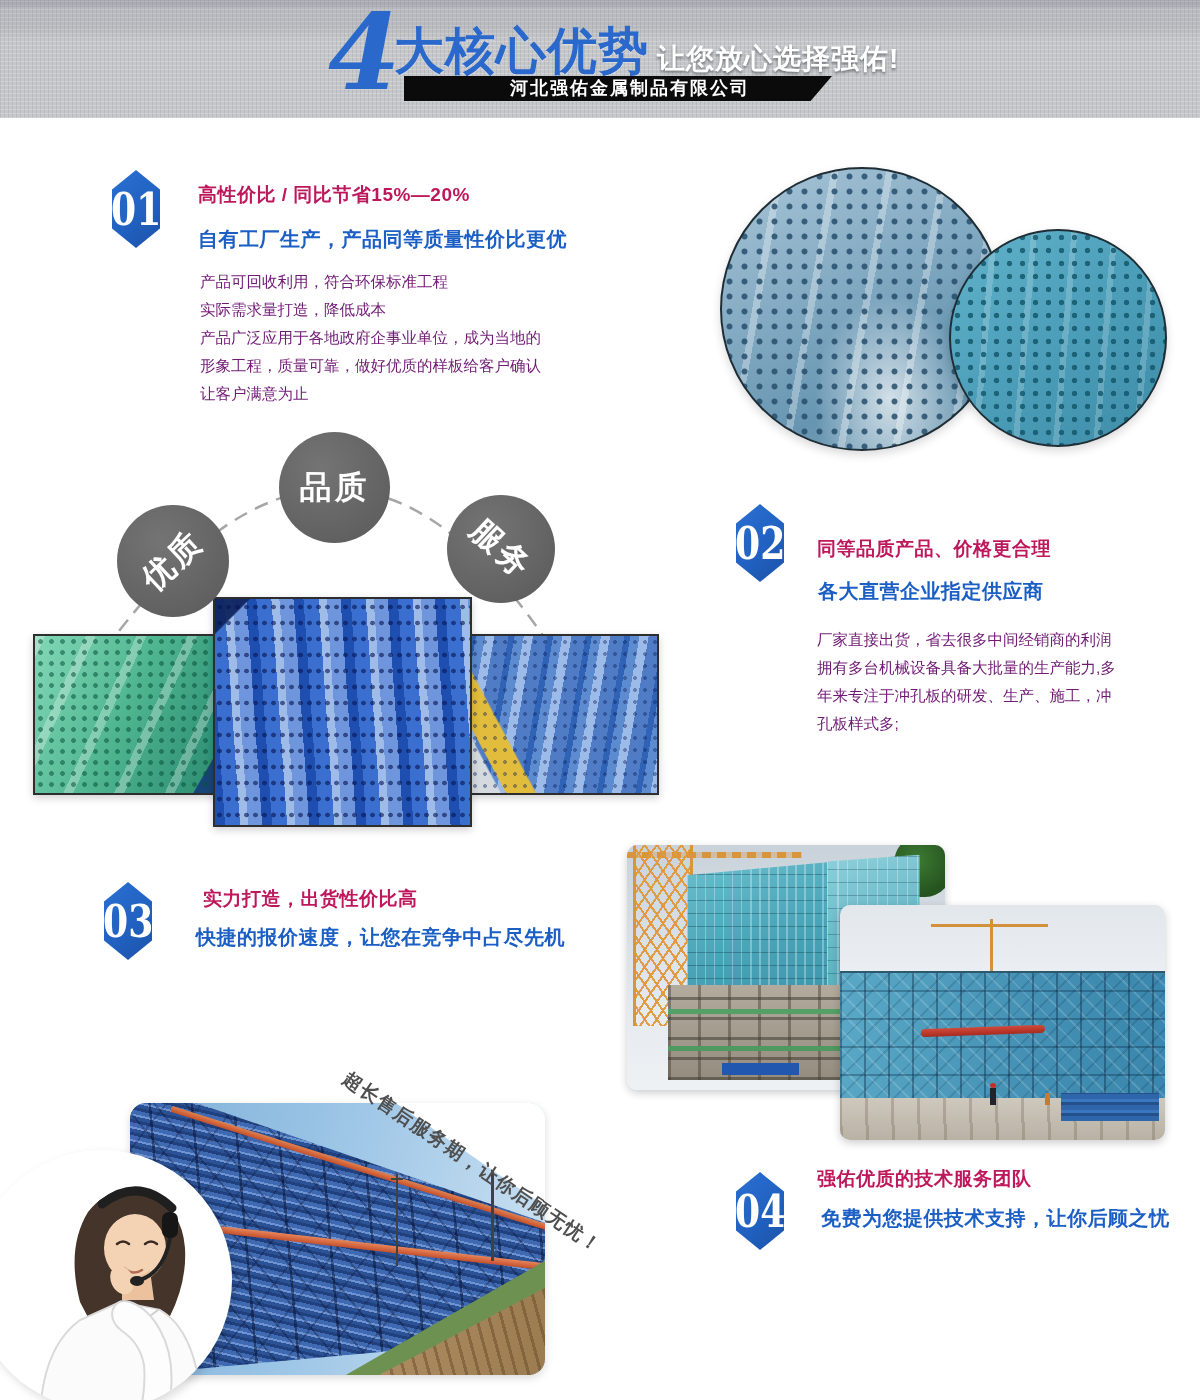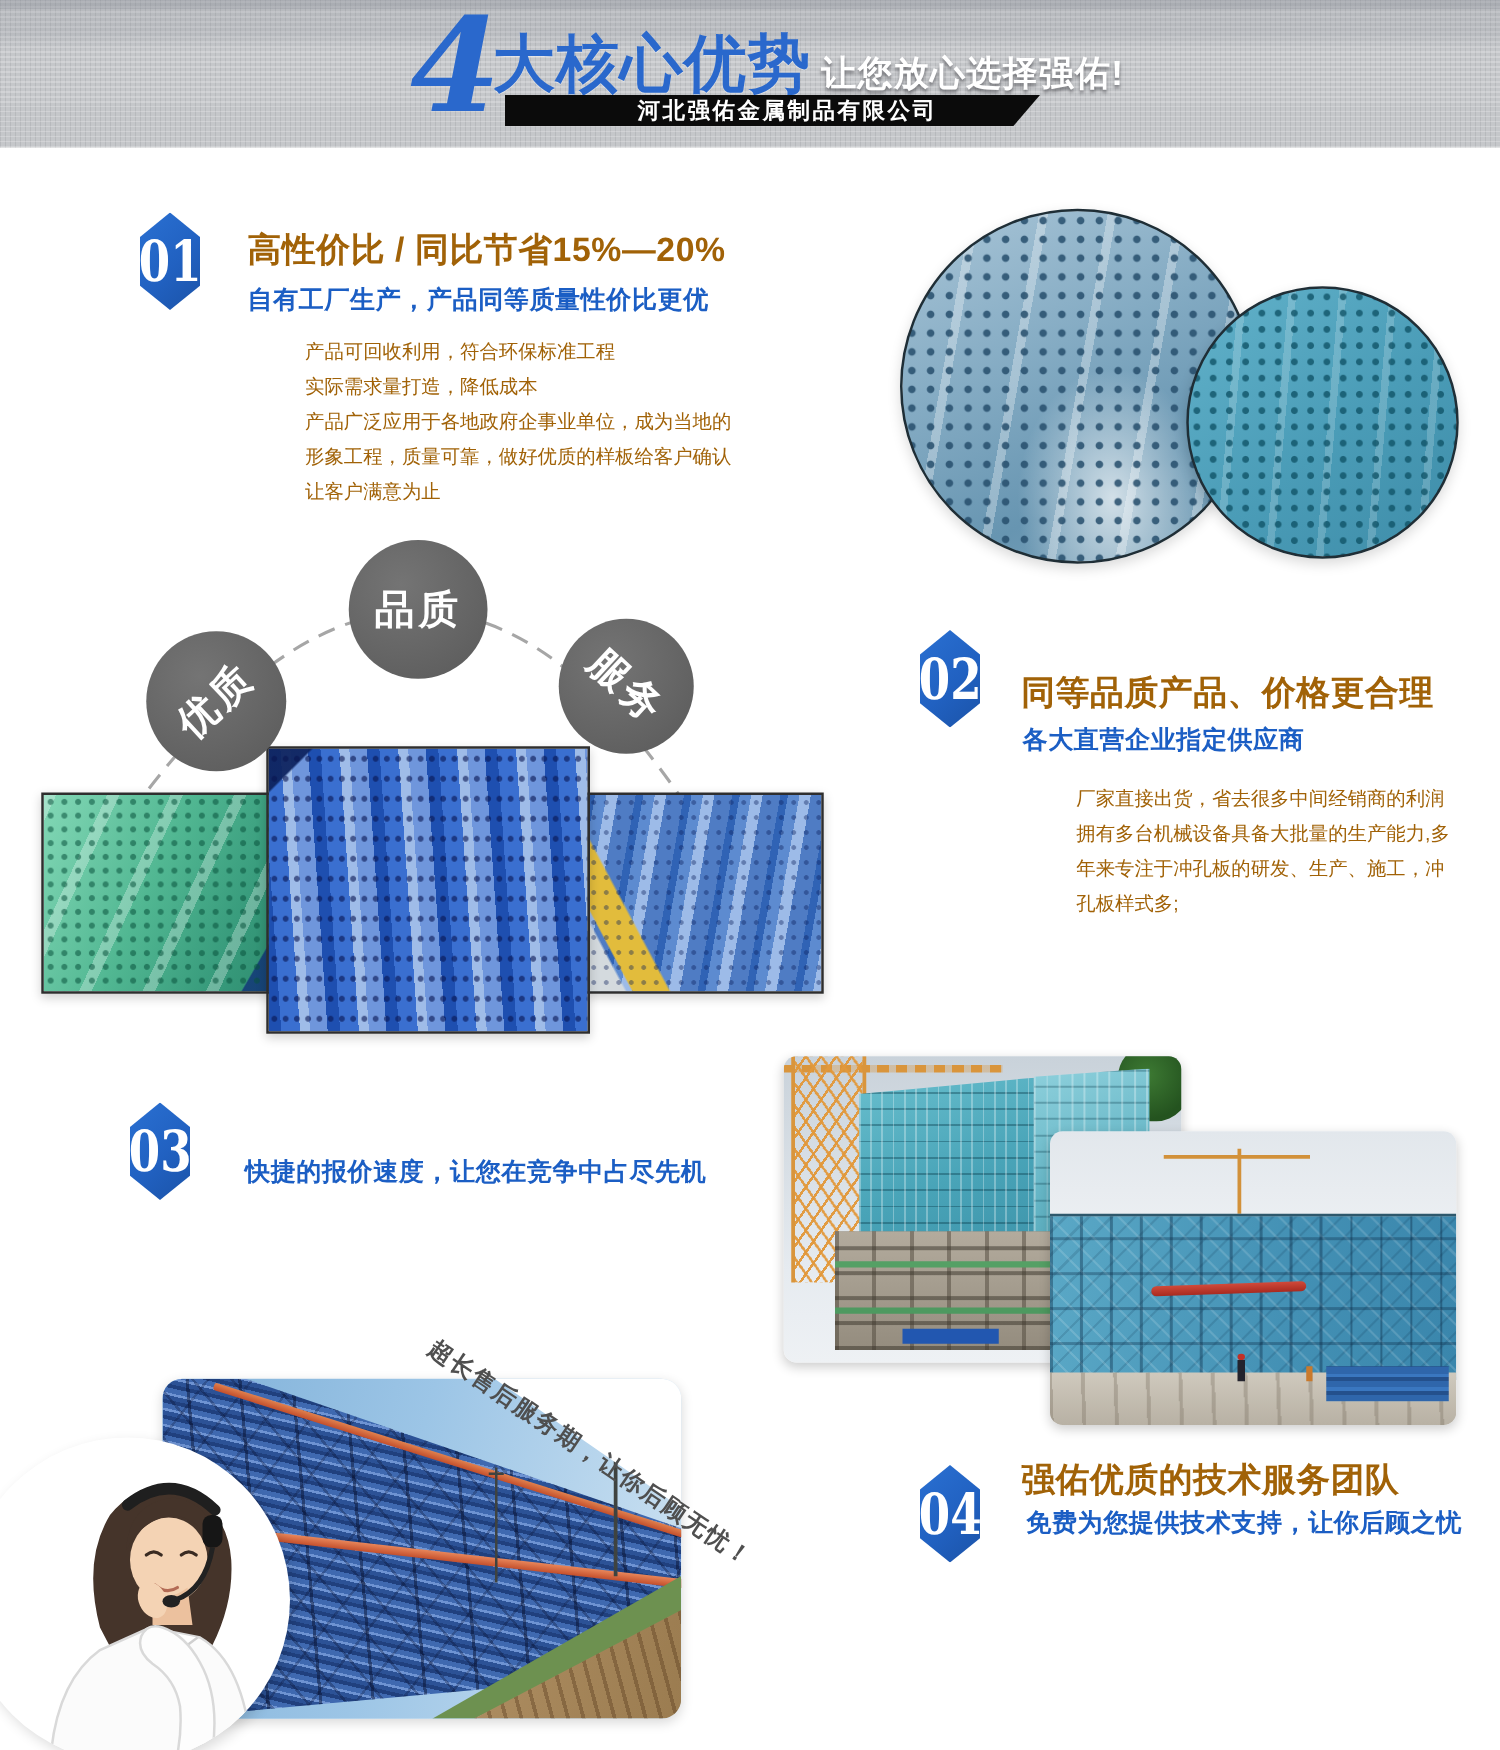--- a/index.html
+++ b/index.html
@@ -28,23 +28,23 @@
   
   .hex{width:48px;height:78px;background:linear-gradient(135deg,#2a70d2 0%,#2161c1 55%,#1b53a8 100%);
     clip-path:polygon(50% 0,100% 25%,100% 75%,50% 100%,0 75%,0 25%);
     display:flex;align-items:center;justify-content:center;
     color:#fff;font-family:"DejaVu Serif",serif;font-weight:bold;font-size:42px;}
   .hex span{transform:scale(.86,1.08);display:block;}
   .hex1{left:112px;top:170px;} .hex2{left:736px;top:504px;}
   .hex3{left:104px;top:882px;} .hex4{left:736px;top:1172px;}
 
   
-  .sec-title{font-size:27px;font-weight:bold;color:#a16207;letter-spacing:.5px;white-space:nowrap;}
+  .sec-title{font-size:19px;font-weight:bold;color:#be185d;letter-spacing:.5px;white-space:nowrap;}
   .sec-sub{font-size:20px;font-weight:bold;color:#1b5ec4;letter-spacing:.5px;white-space:nowrap;}
-  .sec-body{font-size:15.5px;line-height:28px;color:#a16207;white-space:pre-line;margin-left:44px;}
+  .sec-body{font-size:15.5px;line-height:28px;color:#701a75;white-space:pre-line;}
   .t1{left:198px;top:182px;} .st1{left:198px;top:226px;} .b1{left:200px;top:268px;width:470px;}
   .t2{left:817px;top:536px;} .st2{left:818px;top:578px;} .b2{left:817px;top:626px;width:400px;}
   .t3{left:203px;top:886px;} .st3{left:196px;top:924px;} .b3{left:200px;top:968px;width:480px;}
   .t4{left:817px;top:1166px;} .st4{left:821px;top:1205px;} .b4{left:818px;top:1246px;width:380px;}
 
   
   .arc-svg{left:0;top:0;pointer-events:none;}
 
   
   .qc{border-radius:50%;background:radial-gradient(circle at 38% 32%,#747474,#646464 60%,#595959);
@@ -239,20 +239,21 @@
   <div class="abs sec-title t2">同等品质产品、价格更合理</div>
   <div class="abs sec-sub st2">各大直营企业指定供应商</div>
   <div class="abs sec-body b2">厂家直接出货，省去很多中间经销商的利润
 拥有多台机械设备具备大批量的生产能力,多
 年来专注于冲孔板的研发、生产、施工，冲
 孔板样式多;</div>
 
   <div class="abs hex hex3">
     <span>03</span>
   </div>
+  <div class="abs sec-title t3">实力打造，出货性价比高</div>
   <div class="abs sec-sub st3">快捷的报价速度，让您在竞争中占尽先机</div>
 
   <div class="abs hex hex4">
     <span>04</span>
   </div>
   <div class="abs sec-title t4">强佑优质的技术服务团队</div>
   <div class="abs sec-sub st4">免费为您提供技术支持，让你后顾之忧</div>
 
   <div class="abs photo photoA">
     <div class="pa-tree"></div>

